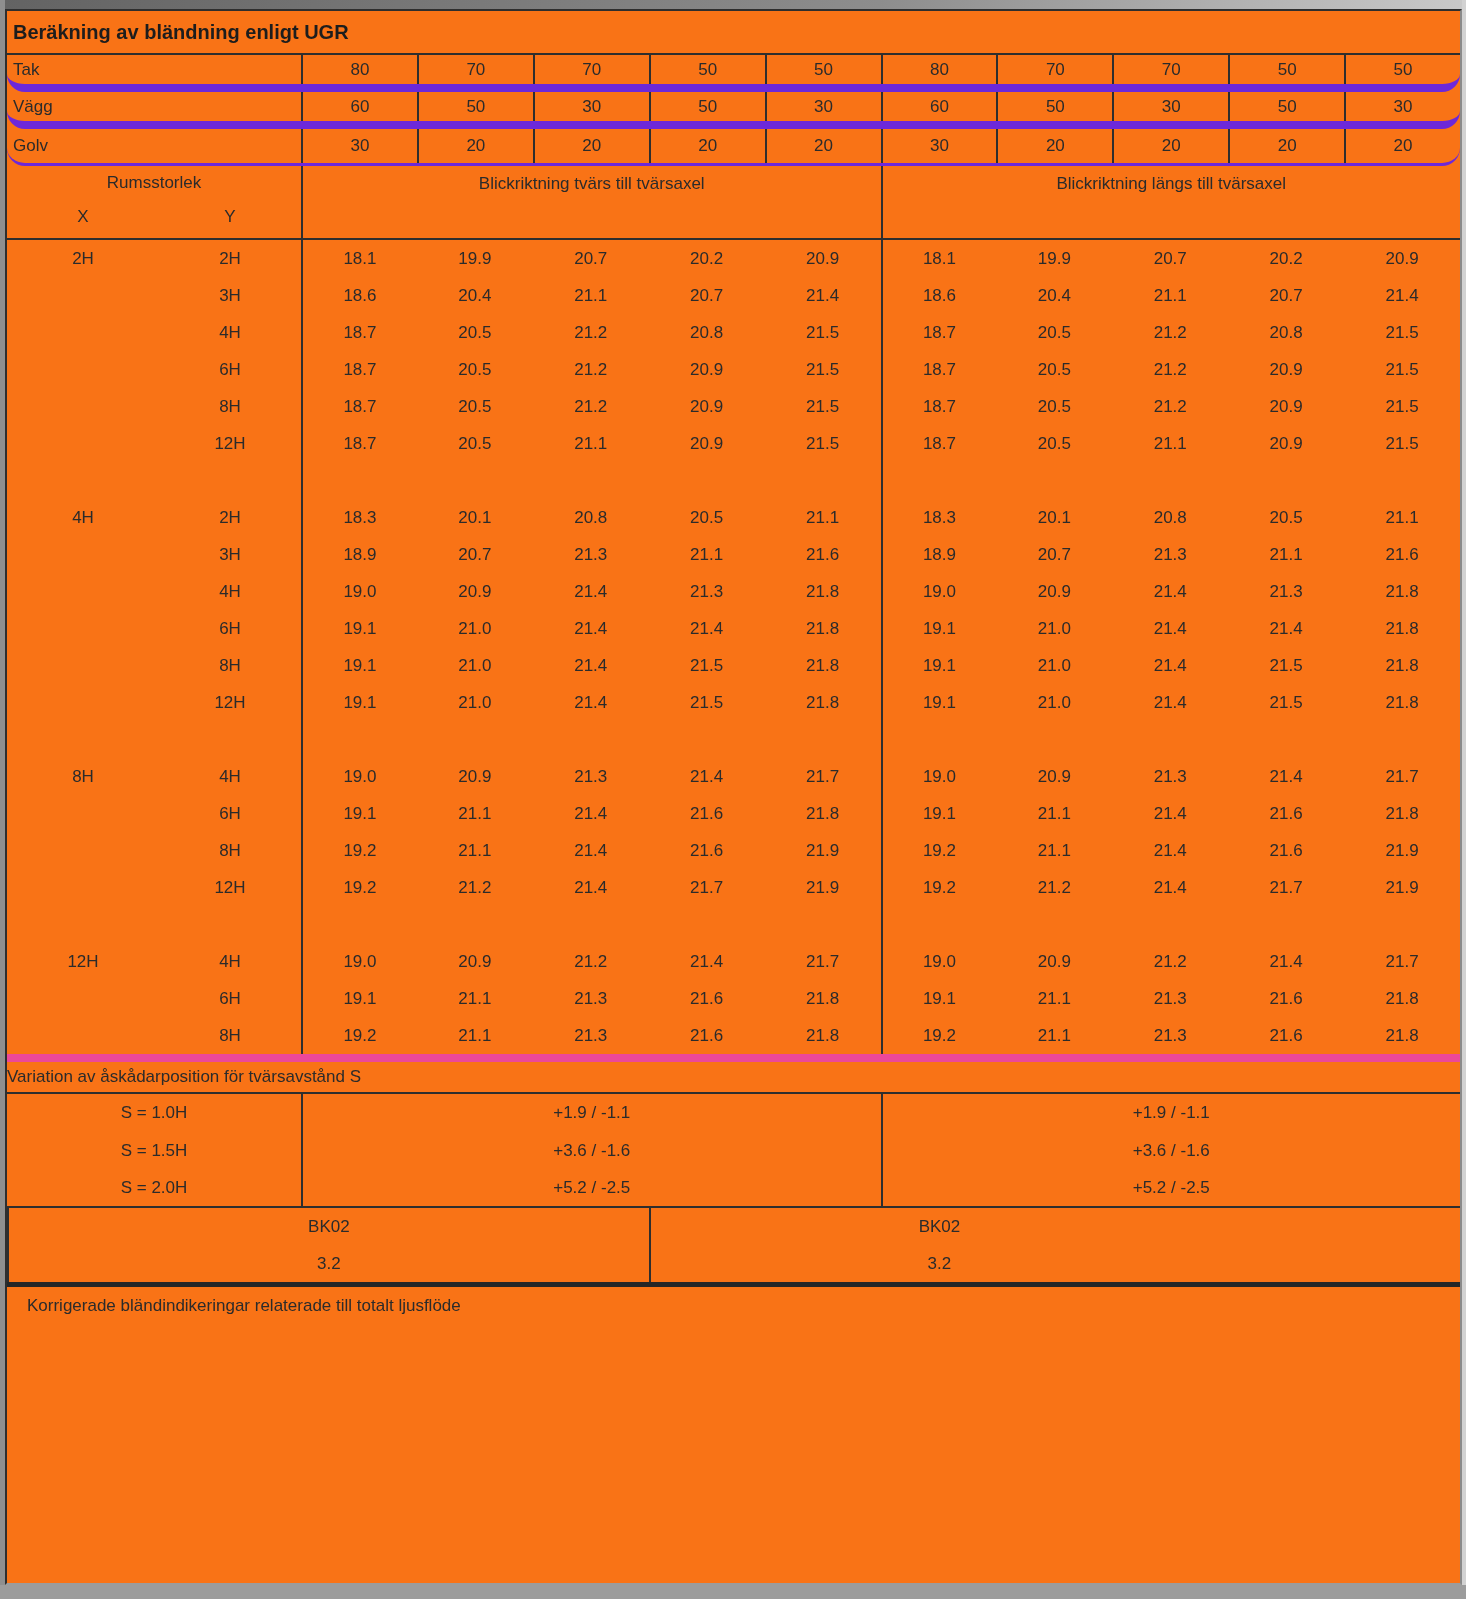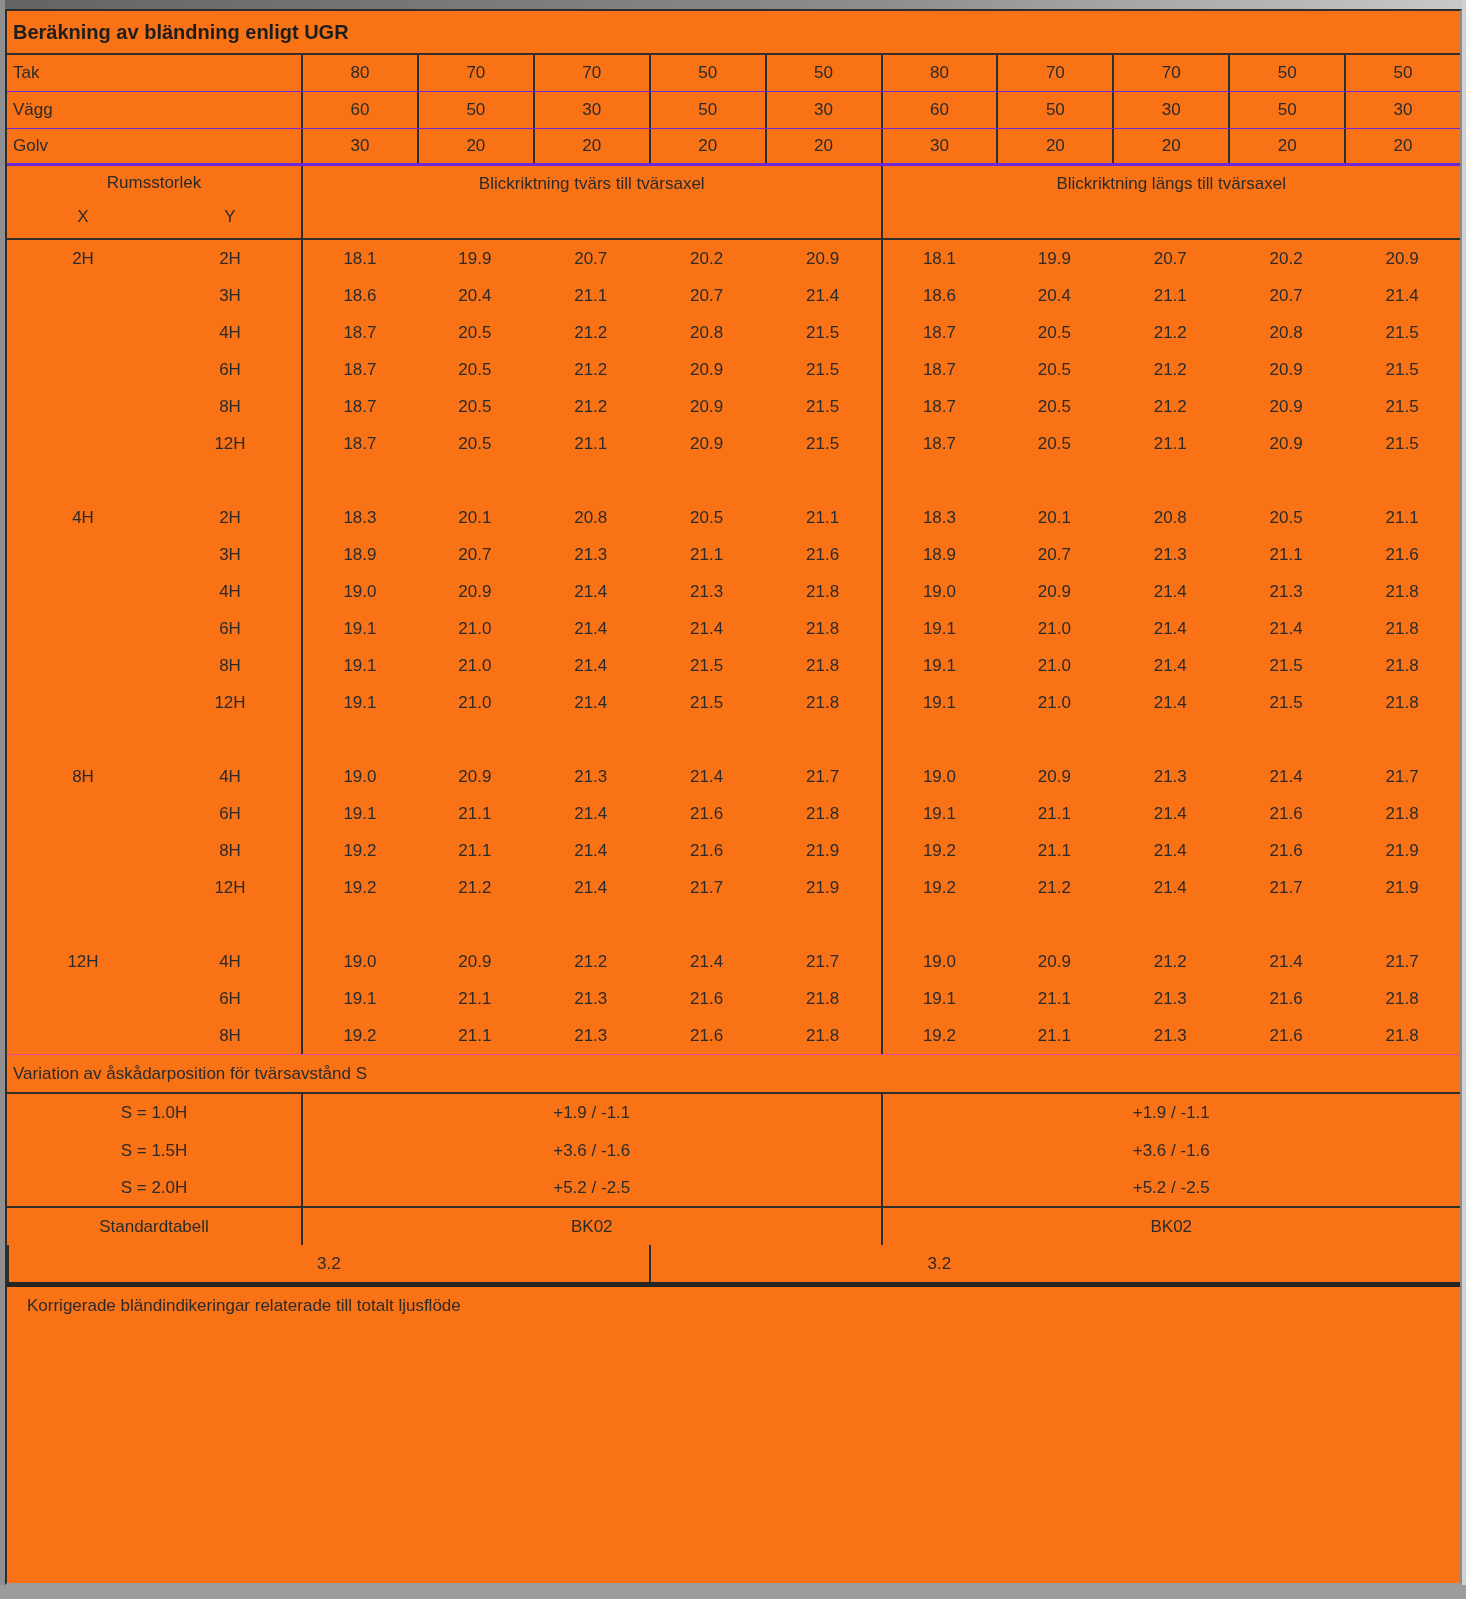--- a/index.html
+++ b/index.html
@@ -26,34 +26,34 @@
   .cell { display:flex; align-items:center; justify-content:center;
           font-size:17px; box-sizing:border-box; overflow:hidden; white-space:nowrap; }
   .left-al { justify-content:flex-start; padding-left:6px; }
   .vb { border-left:2px solid #2e2e2e; }
   .span2 { grid-column:span 2; }
   .span5 { grid-column:span 5; }
 
   .title-row { height:44px; border-bottom:2px solid #2e2e2e; display:flex; align-items:center;
                padding-left:6px; font-size:20px; font-weight:bold; color:#1d1d1d; }
 
-  .refl-row { height:37px; border-bottom:1px solid #6d28d9; }
+  .refl-row { height:37px; border-bottom:8px solid #6d28d9;border-radius:18px; }
   .refl-row.thick { border-bottom-width:3px; }
 
   .header-row { height:74px; border-bottom:2px solid #2e2e2e; }
   .hdr-label { grid-column:span 2; display:grid; grid-template-columns:152px 142px;
                grid-template-rows:34px 34px; }
   .hdr-room  { grid-column:span 2; display:flex; align-items:center; justify-content:center; font-size:17px; }
   .hdr-xy    { display:flex; align-items:center; justify-content:center; font-size:17px; }
   .hdr-half  { display:flex; align-items:flex-start; justify-content:center;
                padding-top:8px; font-size:17px; }
 
   .data-row { height:37px; }
-  .var-title { height:40px; border-top:1px solid #ec4899; border-bottom:2px solid #2e2e2e;
-               display:flex; align-items:center; padding-left:6px; font-size:17px; }
+  .var-title { height:40px; border-top:8px solid #ec4899; border-bottom:2px solid #2e2e2e;
+               display:flex; align-items:center; font-size:17px; }
   .s-row { height:38px; }
   .s-block-end { border-bottom:2px solid #2e2e2e; }
   .std-row { height:37px; }
   .footer-title { border-top:5px solid #262626; height:42px; display:flex; align-items:center;
                   padding-left:20px; font-size:17px; }
   .footer-space { flex:1; }
 </style>
 </head>
 <body>
 
@@ -416,21 +416,20 @@
       </div>
       <div class="row grid s-row s-block-end">
         <div class="cell span2">S = 2.0H</div>
         <div class="cell span5 vb">+5.2 / -2.5</div>
         <div class="cell span5 vb">+5.2 / -2.5</div>
       </div>
     </div>
 
   <div id="standard-body">
       <div class="row grid std-row">
-        <div class="cell span2">Standardtabell</div>
         <div class="cell span5 vb">BK02</div>
         <div class="cell span5 vb">BK02</div>
       </div>
       <div class="row grid std-row">
         <div class="cell span5 vb">3.2</div>
         <div class="cell span5 vb">3.2</div>
       </div>
     </div>
 
   <div class="row footer-title">Korrigerade bländindikeringar relaterade till totalt ljusflöde</div>

